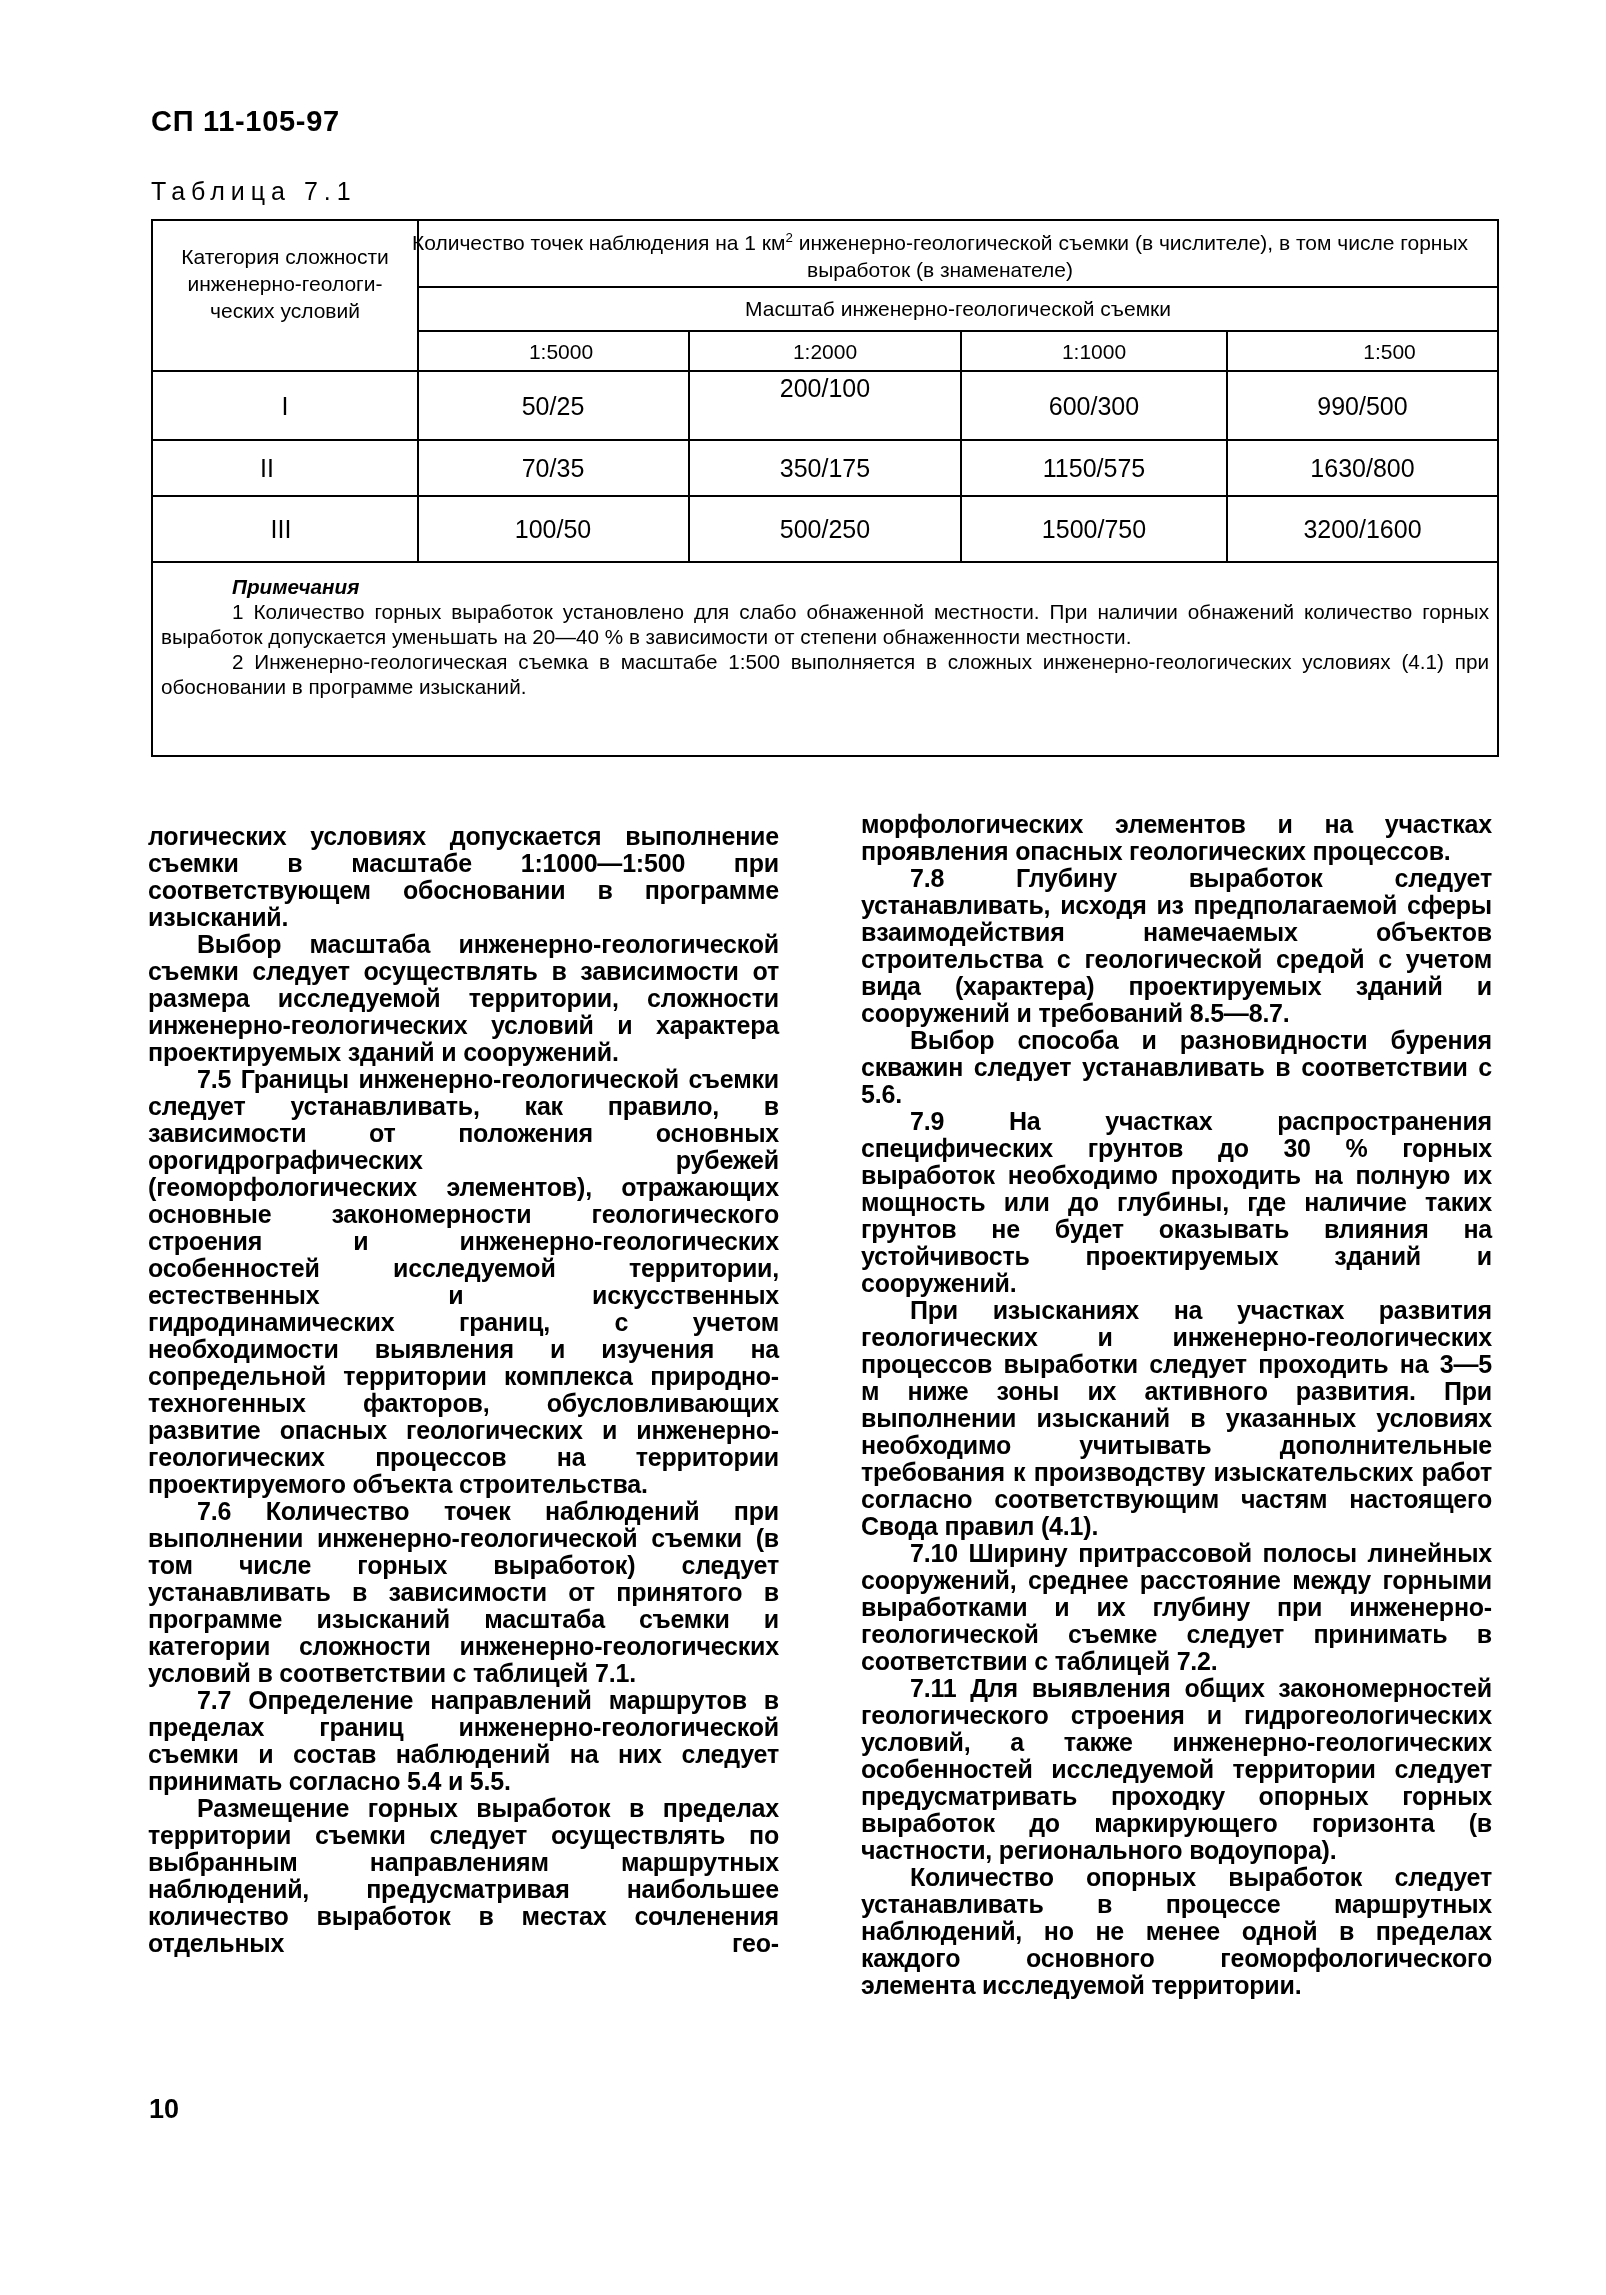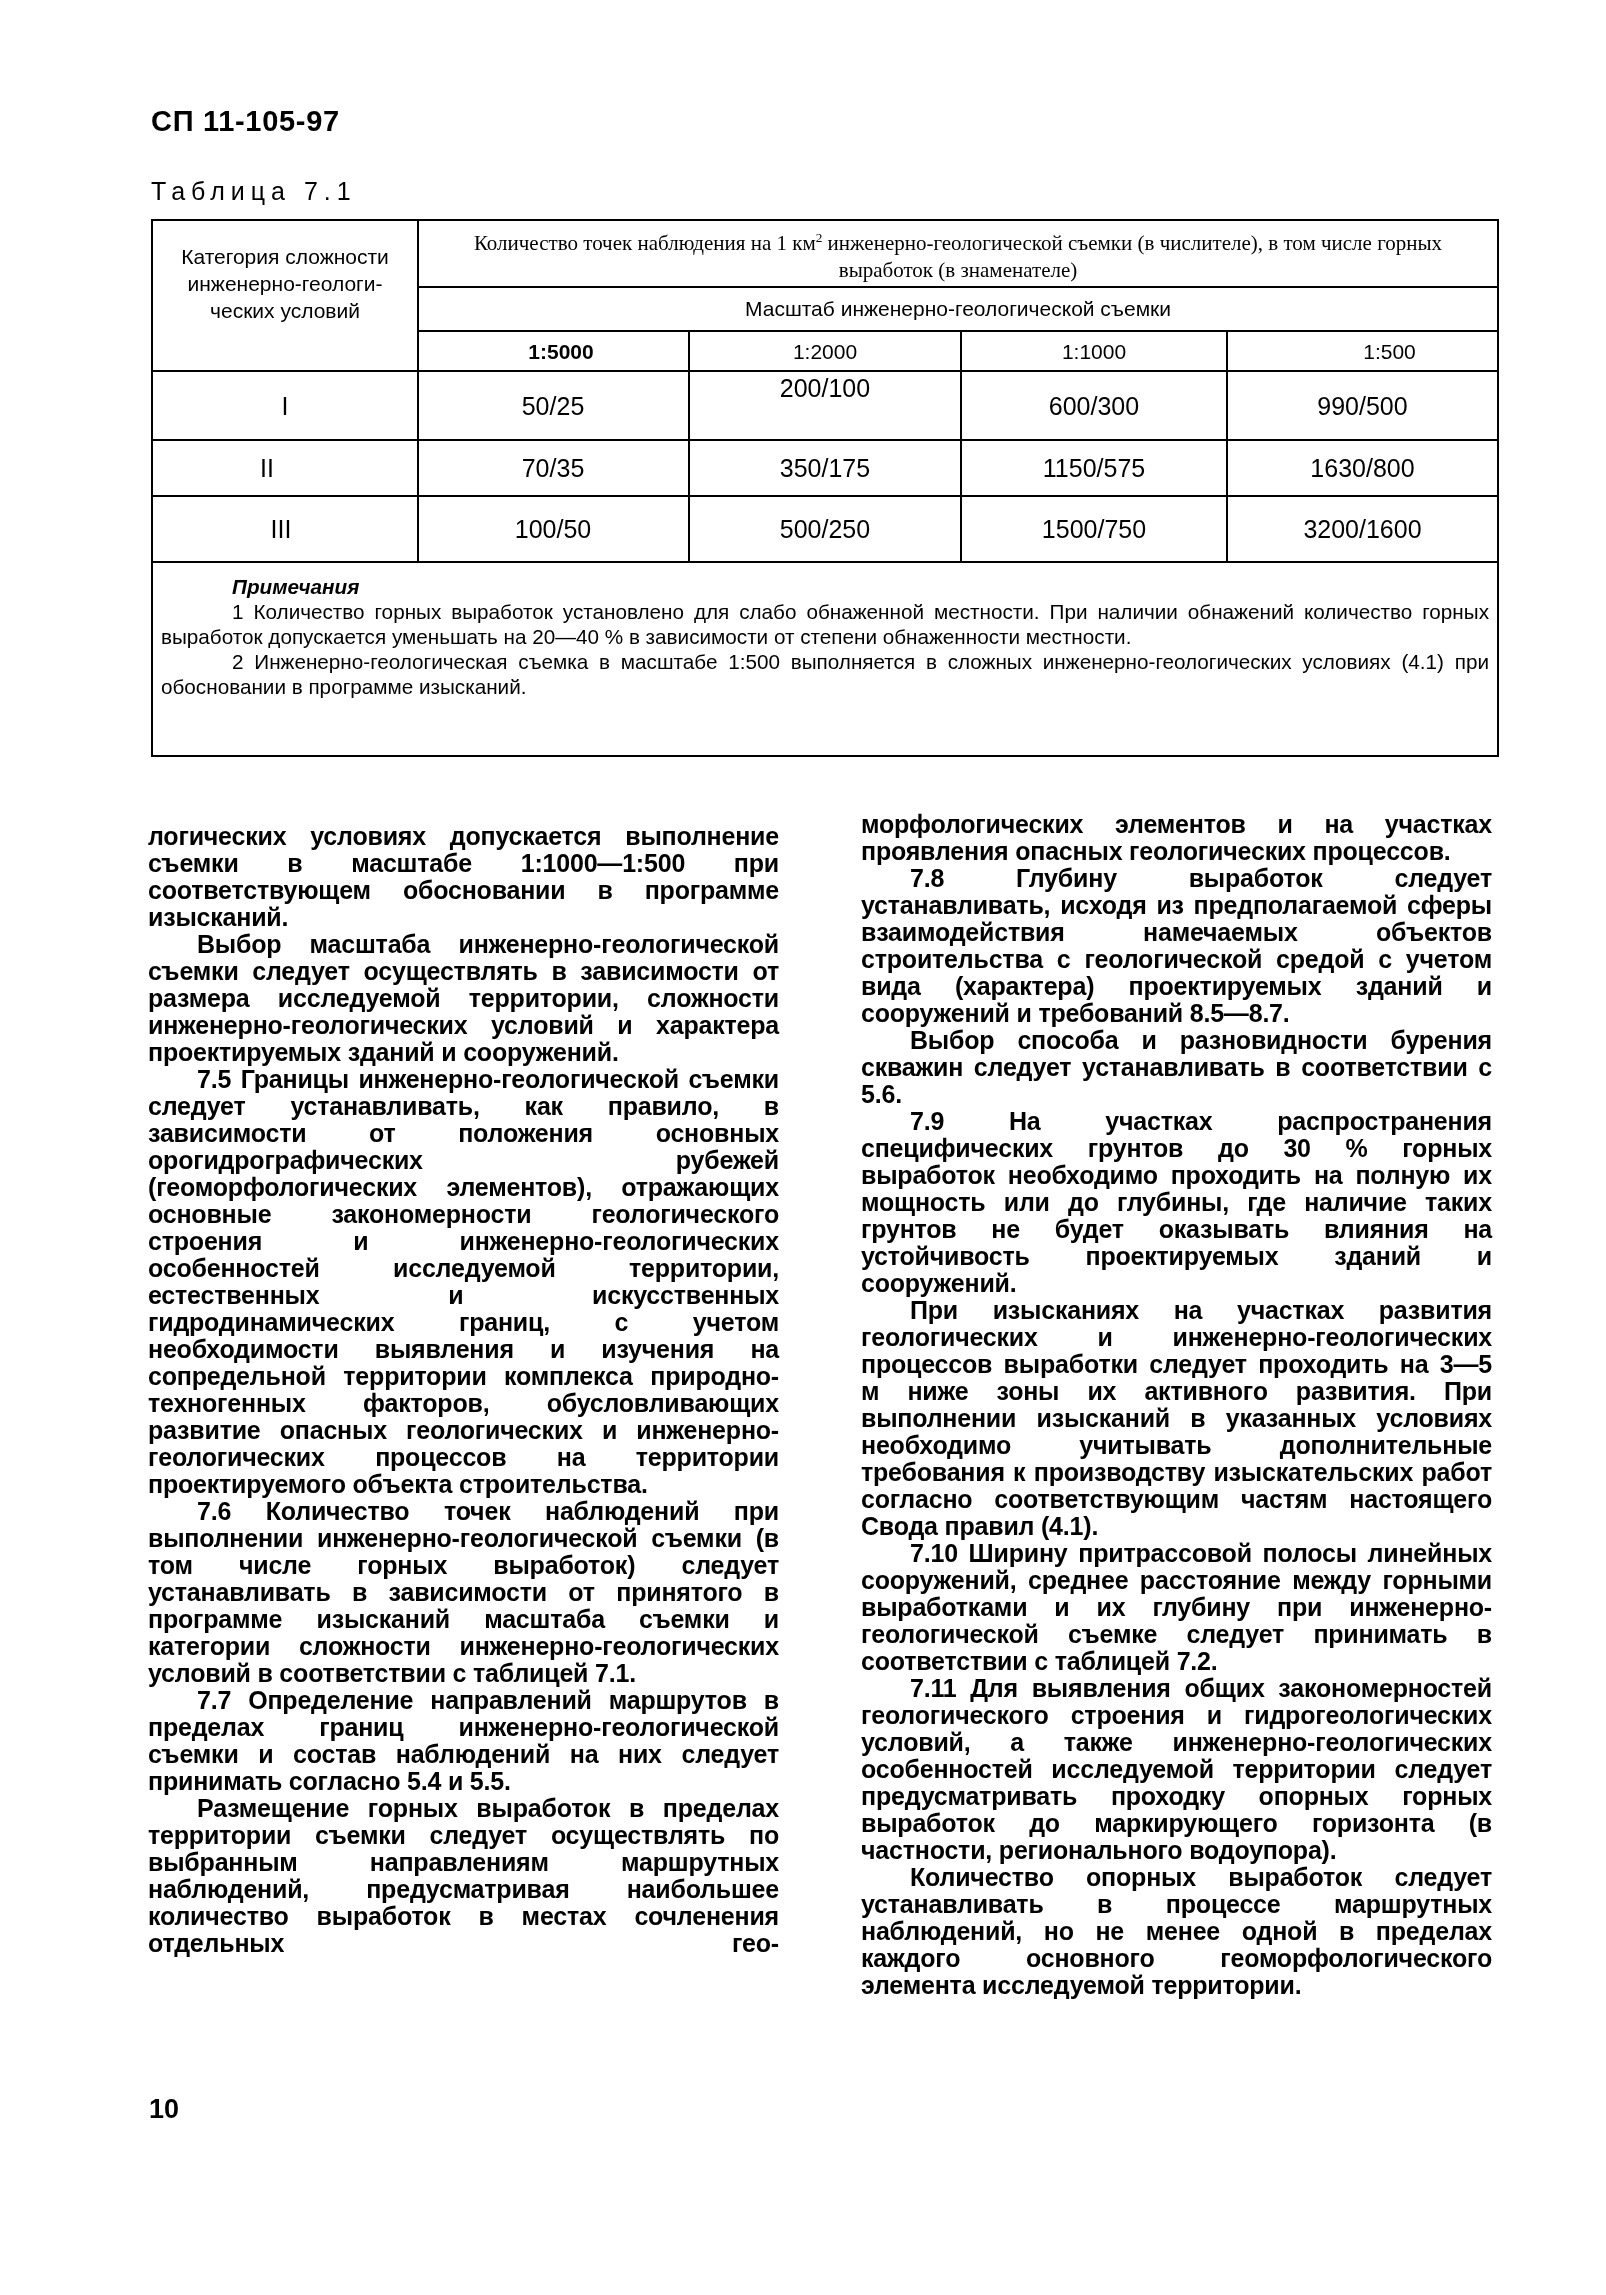--- a/index.html
+++ b/index.html
@@ -66,26 +66,26 @@
   <div class="hline" style="left:0;right:0;top:218px;"></div>
   <div class="hline" style="left:0;right:0;top:274px;"></div>
   <div class="hline" style="left:0;right:0;top:340px;"></div>
 
   <div class="cell" style="left:0;top:0;width:264px;height:149px;flex-direction:column;padding-bottom:24px;">
     <span>Категория сложности</span>
     <span>инженерно-геологи-</span>
     <span>ческих условий</span>
   </div>
 
-  <div class="cell" style="left:266px;top:0;width:1078px;height:65px;padding:0 9.3px;font-family:Liberation Serif, serif;">
+  <div class="cell" style="left:248px;top:0;width:1078px;height:65px;padding:0 9.3px;">
     <span><span>Количество точек наблюдения на 1 км</span><sup style="font-size:13.3px;">2</sup><span> инженерно-геологической съемки (в числителе), в том числе горных выработок (в знаменателе)</span></span>
   </div>
   <div class="cell" style="left:266px;top:67px;width:1078px;height:41px;">Масштаб инженерно-геологической съемки</div>
 
-  <div class="cell" style="left:266px;top:111px;width:284px;height:38px;font-weight:bold;">1:5000</div>
+  <div class="cell" style="left:266px;top:111px;width:284px;height:38px;">1:5000</div>
   <div class="cell" style="left:537px;top:111px;width:270px;height:38px;">1:2000</div>
   <div class="cell" style="left:809px;top:111px;width:264px;height:38px;">1:1000</div>
   <div class="cell" style="left:1102px;top:111px;width:269px;height:38px;">1:500</div>
 
   <div class="cell val" style="left:0;top:151px;width:264px;height:68px;">I</div>
   <div class="cell val" style="left:266px;top:151px;width:268px;height:68px;">50/25</div>
   <div class="cell val" style="left:537px;top:133px;width:270px;height:68px;">200/100</div>
   <div class="cell val" style="left:809px;top:151px;width:264px;height:68px;">600/300</div>
   <div class="cell val" style="left:1075px;top:151px;width:269px;height:68px;">990/500</div>
 

